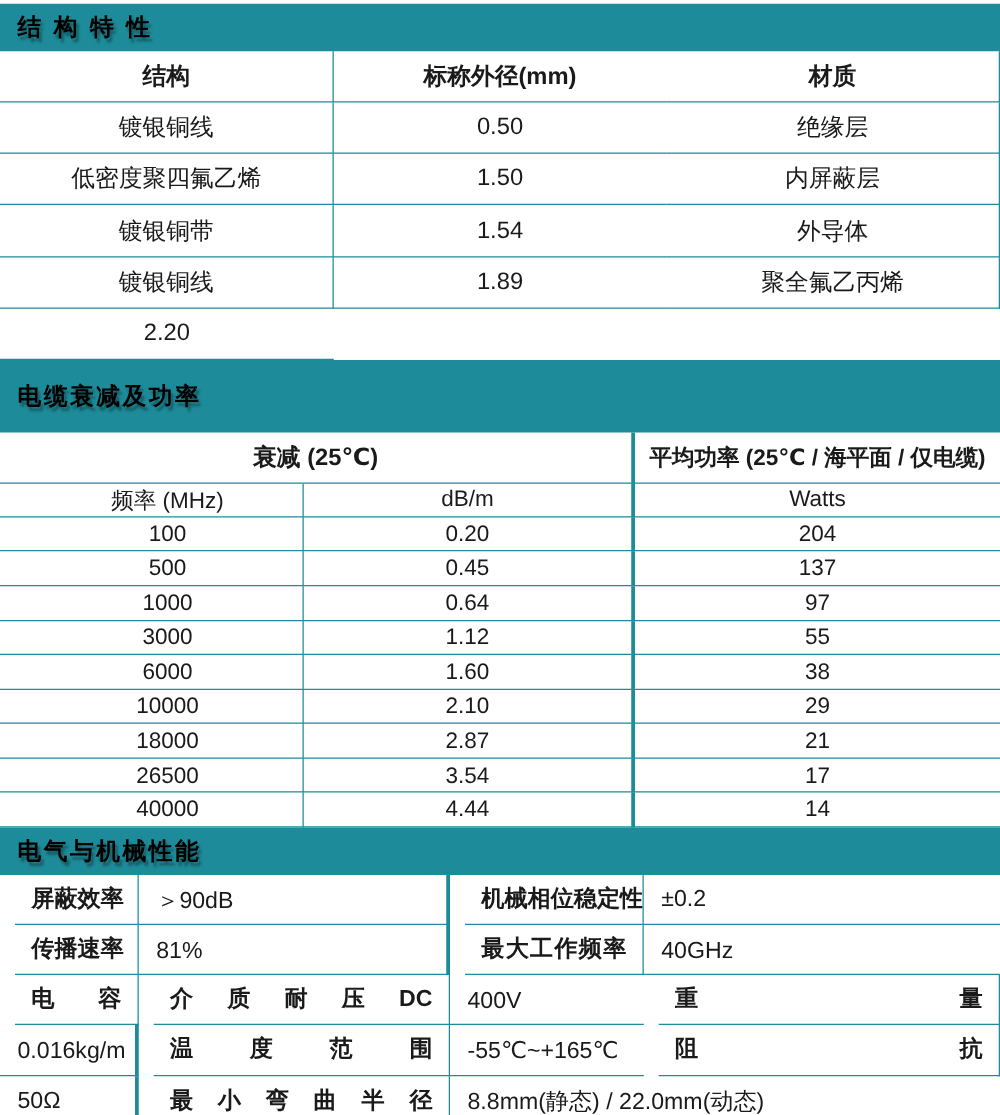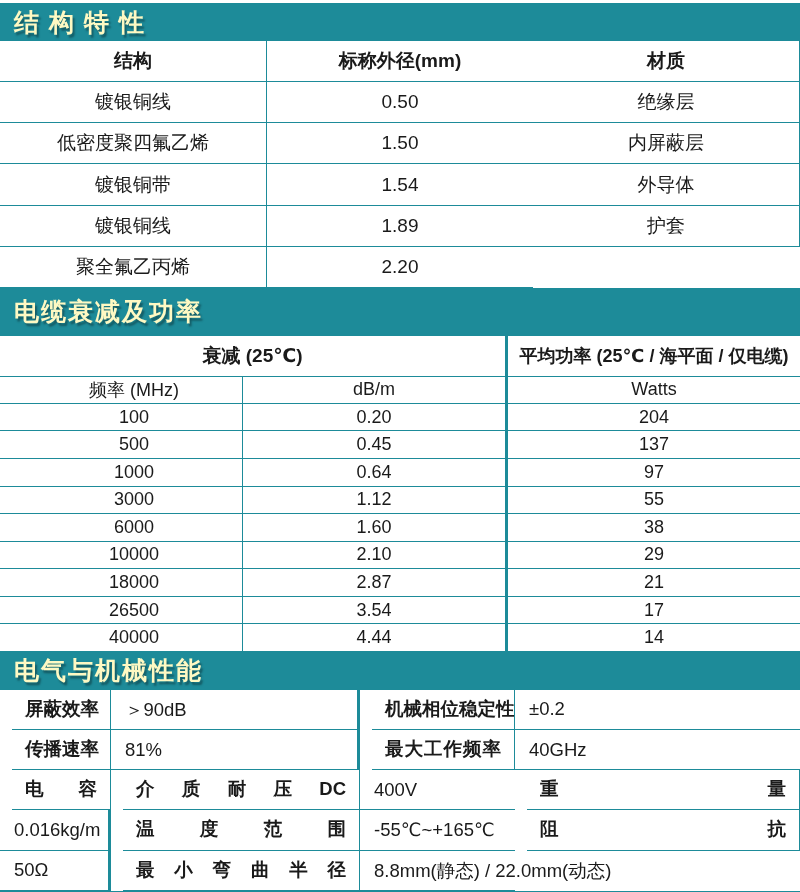--- a/index.html
+++ b/index.html
@@ -12,27 +12,27 @@
   html,body{width:800px;background:#fff;}
   body{
     font-family:"Liberation Sans","DejaVu Sans",sans-serif;
     color:var(--ink);
     overflow:hidden;
   }
   .page{width:800px;height:892px;padding-top:3px;background:#fff;}
 
   
   .bar{
-    height:38px;background:var(--teal);color:#fef9c3;
+    height:38px;background:var(--teal);color:#000000;
     display:flex;align-items:center;padding:0 14px;
-    font-size:25px;font-weight:700;
+    font-size:19px;font-weight:700;
     text-shadow:2px 3px 2px rgba(0,0,0,.35);
     white-space:nowrap;
   }
-  .bar.tall{height:48px;font-family:Liberation Mono, monospace;}
+  .bar.tall{height:58px;font-family:Liberation Mono, monospace;}
   .ls-wide{letter-spacing:10px;}
   .ls-sm{letter-spacing:2px;}
 
   .grid{display:grid;width:672px;}
 
   
   .t1{grid-template-columns:267px 266px 267px;grid-auto-rows:41.16px;}
   .t1>div{
     display:flex;align-items:center;justify-content:center;
     font-size:19px;border-bottom:var(--line) solid var(--teal);
@@ -102,21 +102,20 @@
     <div class="c3">1.50</div>
 
     <div class="c1">内屏蔽层</div>
     <div class="c2">镀银铜带</div>
     <div class="c3">1.54</div>
 
     <div class="c1">外导体</div>
     <div class="c2">镀银铜线</div>
     <div class="c3">1.89</div>
 
-    <div class="c1">护套</div>
     <div class="c2">聚全氟乙丙烯</div>
     <div class="c3">2.20</div>
   </div>
 
   <div class="bar tall">
     <span class="ls-sm">电缆衰减及功率</span>
   </div>
 
   <div class="grid t2g">
     <div class="g1">衰减 (25℃)</div>

